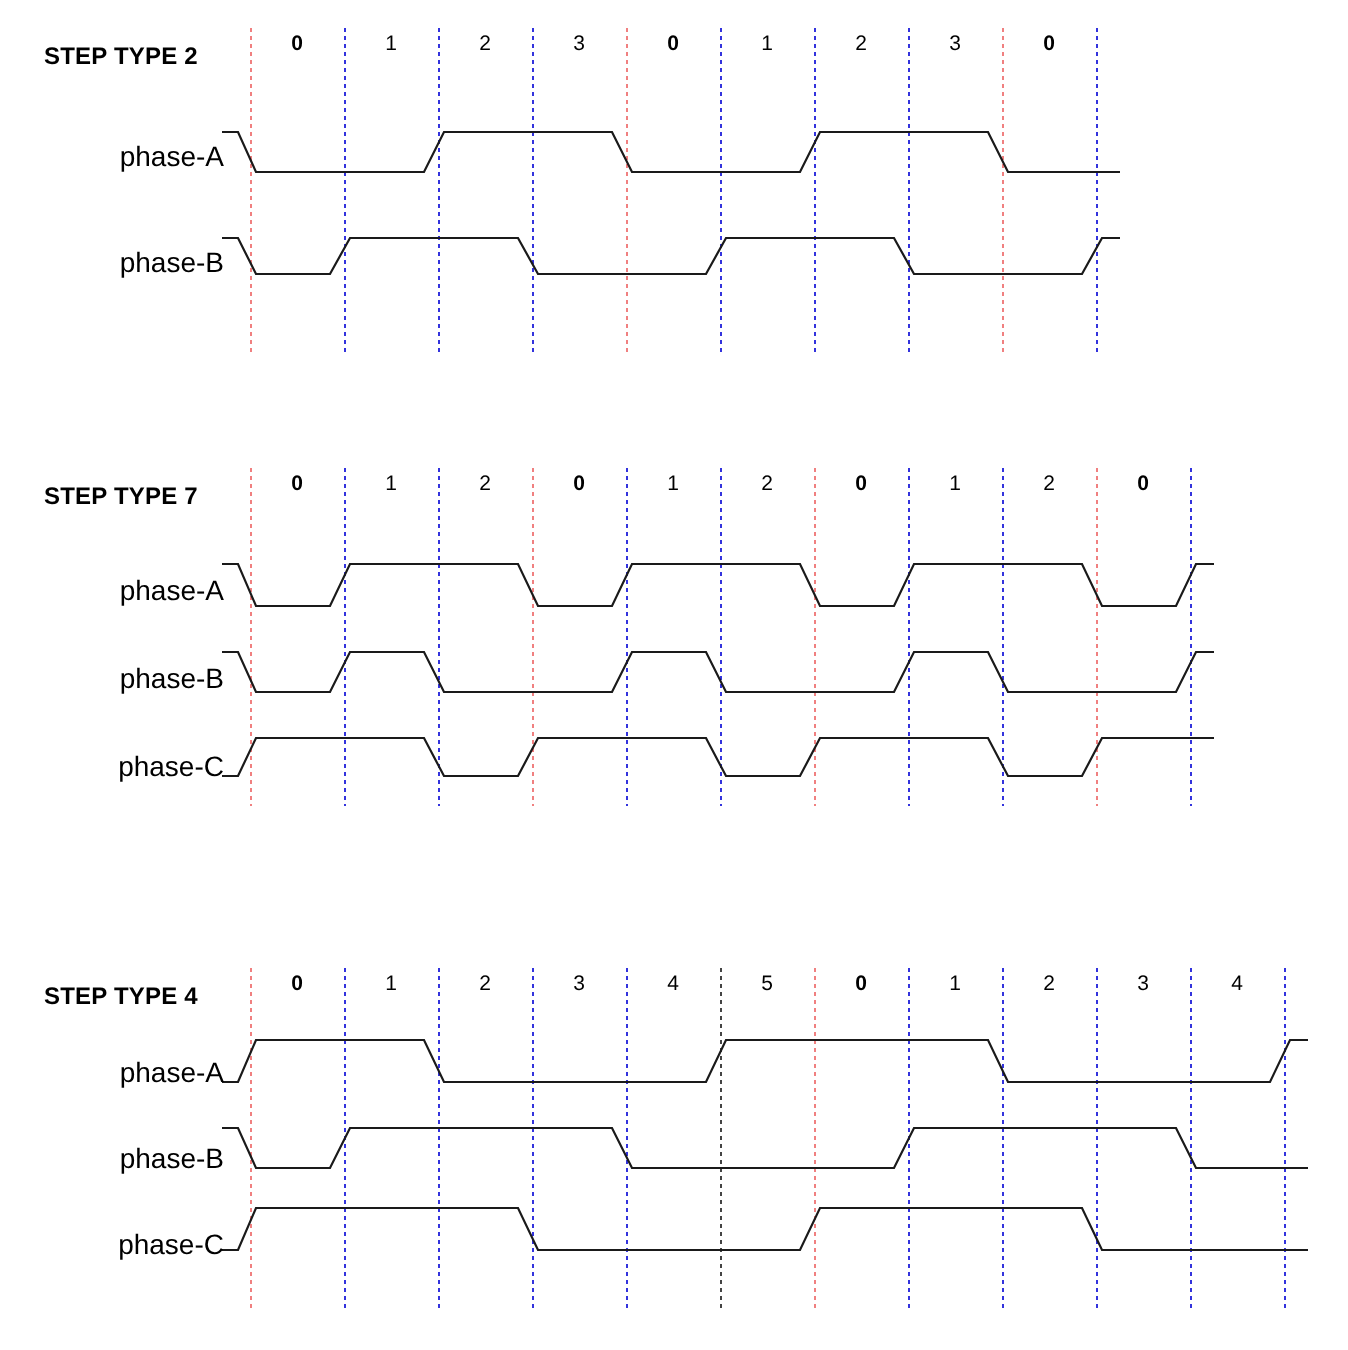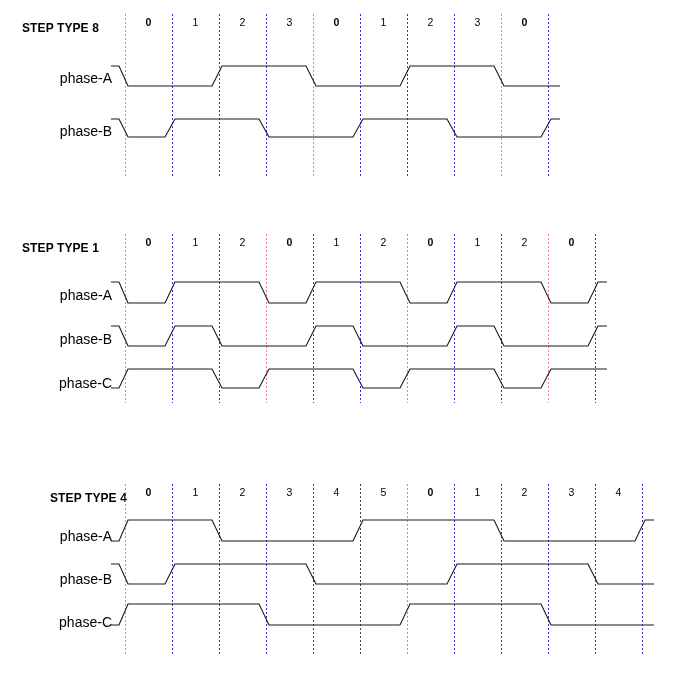--- a/index.html
+++ b/index.html
@@ -84,21 +84,21 @@
     stroke: #444444;
     stroke-width: 1;
     stroke-dasharray: 2 2;
   }
 </style>
 </head>
 <body>
 
 <div id="root">
     <div class="section" style="top: 0px; height: 675px; pointer-events: none;">
-      <div class="section-title" style="left: 22px; top: 21px;">STEP TYPE 8</div>
+      <div class="section-title" style="left: 22px; top: 21px;">STEP TYPE 2</div>
       <svg class="wave-svg" width="674" height="675">
         <line x1="125.5" y1="14" x2="125.5" y2="178" class="grid-red"></line>
         <line x1="172.5" y1="14" x2="172.5" y2="178" class="grid-blue"></line>
         <line x1="219.5" y1="14" x2="219.5" y2="178" class="grid-blue"></line>
         <line x1="266.5" y1="14" x2="266.5" y2="178" class="grid-blue"></line>
         <line x1="313.5" y1="14" x2="313.5" y2="178" class="grid-red"></line>
         <line x1="360.5" y1="14" x2="360.5" y2="178" class="grid-blue"></line>
         <line x1="407.5" y1="14" x2="407.5" y2="178" class="grid-blue"></line>
         <line x1="454.5" y1="14" x2="454.5" y2="178" class="grid-blue"></line>
         <line x1="501.5" y1="14" x2="501.5" y2="178" class="grid-red"></line>
@@ -112,21 +112,21 @@
       <div class="step-num" style="left: 175.5px; top: 16px; width: 40px;">1</div>
       <div class="step-num" style="left: 222.5px; top: 16px; width: 40px;">2</div>
       <div class="step-num" style="left: 269.5px; top: 16px; width: 40px;">3</div>
       <div class="step-num bold" style="left: 316.5px; top: 16px; width: 40px;">0</div>
       <div class="step-num" style="left: 363.5px; top: 16px; width: 40px;">1</div>
       <div class="step-num" style="left: 410.5px; top: 16px; width: 40px;">2</div>
       <div class="step-num" style="left: 457.5px; top: 16px; width: 40px;">3</div>
       <div class="step-num bold" style="left: 504.5px; top: 16px; width: 40px;">0</div>
     </div>
     <div class="section" style="top: 0px; height: 675px; pointer-events: none;">
-      <div class="section-title" style="left: 22px; top: 241px;">STEP TYPE 1</div>
+      <div class="section-title" style="left: 22px; top: 241px;">STEP TYPE 7</div>
       <svg class="wave-svg" width="674" height="675">
         <line x1="125.5" y1="234" x2="125.5" y2="403" class="grid-red"></line>
         <line x1="172.5" y1="234" x2="172.5" y2="403" class="grid-blue"></line>
         <line x1="219.5" y1="234" x2="219.5" y2="403" class="grid-blue"></line>
         <line x1="266.5" y1="234" x2="266.5" y2="403" class="grid-red"></line>
         <line x1="313.5" y1="234" x2="313.5" y2="403" class="grid-blue"></line>
         <line x1="360.5" y1="234" x2="360.5" y2="403" class="grid-blue"></line>
         <line x1="407.5" y1="234" x2="407.5" y2="403" class="grid-red"></line>
         <line x1="454.5" y1="234" x2="454.5" y2="403" class="grid-blue"></line>
         <line x1="501.5" y1="234" x2="501.5" y2="403" class="grid-blue"></line>
@@ -144,21 +144,21 @@
       <div class="step-num" style="left: 222.5px; top: 236px; width: 40px;">2</div>
       <div class="step-num bold" style="left: 269.5px; top: 236px; width: 40px;">0</div>
       <div class="step-num" style="left: 316.5px; top: 236px; width: 40px;">1</div>
       <div class="step-num" style="left: 363.5px; top: 236px; width: 40px;">2</div>
       <div class="step-num bold" style="left: 410.5px; top: 236px; width: 40px;">0</div>
       <div class="step-num" style="left: 457.5px; top: 236px; width: 40px;">1</div>
       <div class="step-num" style="left: 504.5px; top: 236px; width: 40px;">2</div>
       <div class="step-num bold" style="left: 551.5px; top: 236px; width: 40px;">0</div>
     </div>
     <div class="section" style="top: 0px; height: 675px; pointer-events: none;">
-      <div class="section-title" style="left: 22px; top: 491px; margin-left: 28px;">STEP TYPE 4</div>
+      <div class="section-title" style="left: 22px; top: 491px;">STEP TYPE 4</div>
       <svg class="wave-svg" width="674" height="675">
         <line x1="125.5" y1="484" x2="125.5" y2="655" class="grid-red"></line>
         <line x1="172.5" y1="484" x2="172.5" y2="655" class="grid-blue"></line>
         <line x1="219.5" y1="484" x2="219.5" y2="655" class="grid-blue"></line>
         <line x1="266.5" y1="484" x2="266.5" y2="655" class="grid-blue"></line>
         <line x1="313.5" y1="484" x2="313.5" y2="655" class="grid-blue"></line>
         <line x1="360.5" y1="484" x2="360.5" y2="655" class="grid-dark"></line>
         <line x1="407.5" y1="484" x2="407.5" y2="655" class="grid-red"></line>
         <line x1="454.5" y1="484" x2="454.5" y2="655" class="grid-blue"></line>
         <line x1="501.5" y1="484" x2="501.5" y2="655" class="grid-blue"></line>

